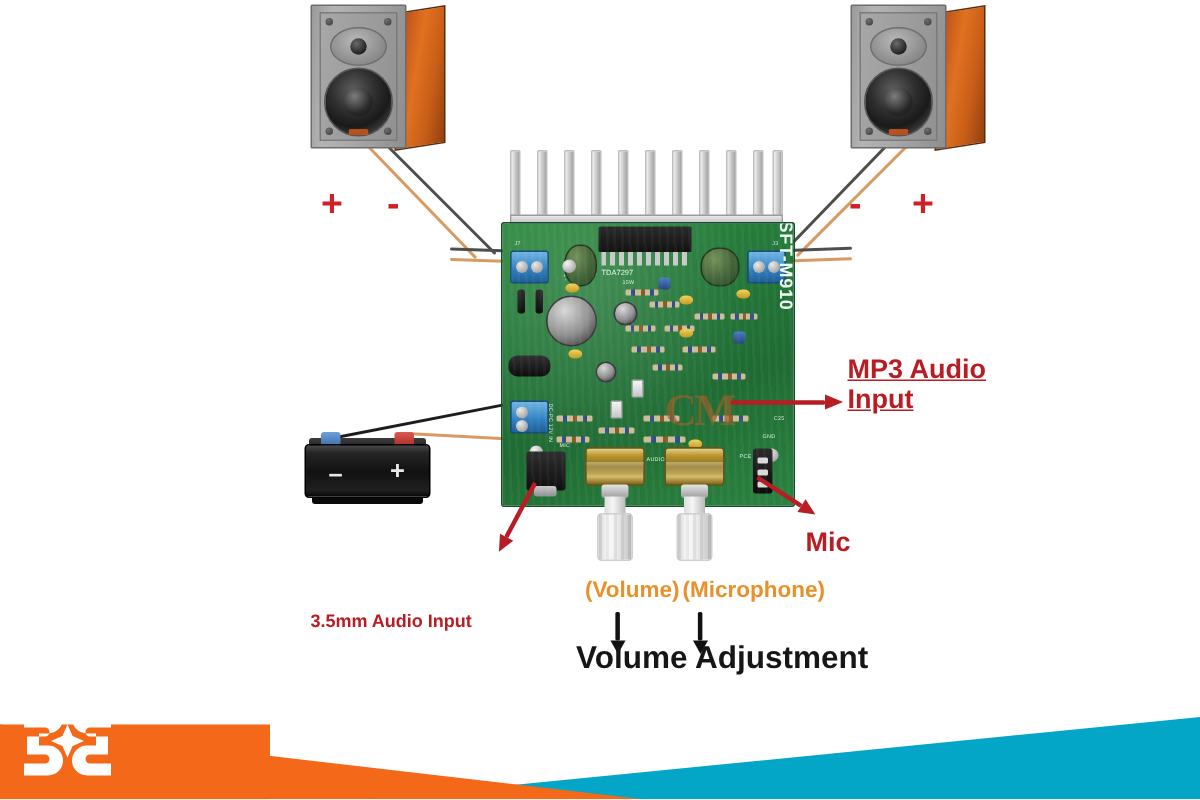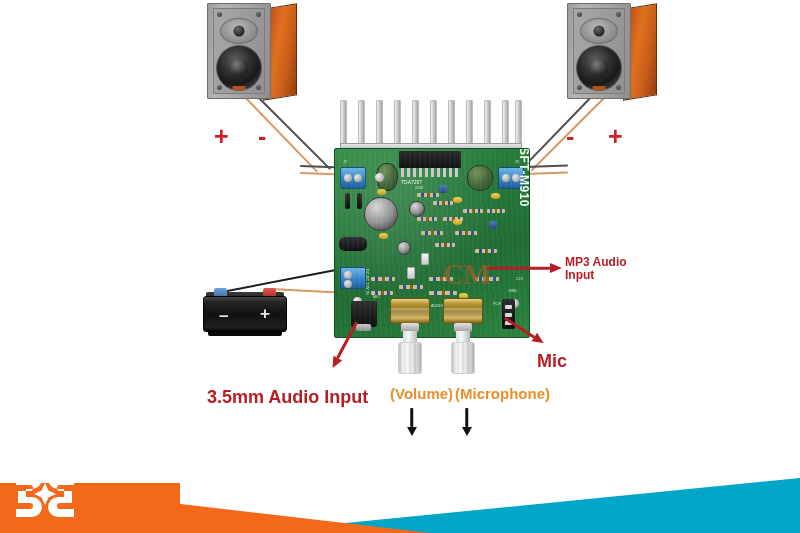--- a/index.html
+++ b/index.html
@@ -387,31 +387,32 @@
   <div class="arrow" style="left:412px;top:408px;width:28px;transform:rotate(90deg);">
     <div class="shaft" style="width:19px;background:#111;"></div>
     <div class="head" style="left:19px;border-left:9px solid #111;"></div>
   </div>
 
   <div class="arrow" style="left:467px;top:408px;width:28px;transform:rotate(90deg);">
     <div class="shaft" style="width:19px;background:#111;"></div>
     <div class="head" style="left:19px;border-left:9px solid #111;"></div>
   </div>
 
-  <div class="lbl lbl-red" style="left:565px;top:256px;font-size:12px;">MP3 Audio
+  <div class="lbl lbl-red" style="left:565px;top:236px;font-size:18px;text-decoration:underline;">MP3 Audio
 Input</div>
 
   <div class="lbl lbl-red" style="left:537px;top:351px;font-size:18px;">Mic</div>
 
-  <div class="lbl lbl-red" style="left:207px;top:387px;font-size:18px;">3.5mm Audio Input</div>
+  <div class="lbl lbl-red" style="left:207px;top:408px;font-size:12px;">3.5mm Audio Input</div>
 
   <div class="lbl lbl-orange" style="left:390px;top:386px;font-size:15px;">(Volume)</div>
 
   <div class="lbl lbl-orange" style="left:455px;top:386px;font-size:15px;">(Microphone)</div>
 
+  <div class="lbl lbl-black" style="left:384px;top:427px;font-size:21px;">Volume Adjustment</div>
 
   <div class="footer">
     <svg class="wedge" viewBox="0 0 800 95" preserveAspectRatio="none">
       <polygon points="800,40 800,95 245,95" fill="#03a6c6"></polygon>
       <polygon points="0,45 0,95 430,95" fill="#f4681a"></polygon>
       <polygon points="0,45 0,95 180,95 180,45" fill="#f4681a"></polygon>
     </svg>
     <svg class="logo" viewBox="0 0 62 56">
       <g fill="#ffffff">
         <path d="M2 4 h16 a10 10 0 0 1 0 20 h-6 v8 h6 a10 10 0 0 1 0 20 H2 v-8 h14 a3 3 0 0 0 0-6 H4 v-12 h12 a3 3 0 0 0 0-6 H2 z"></path>

